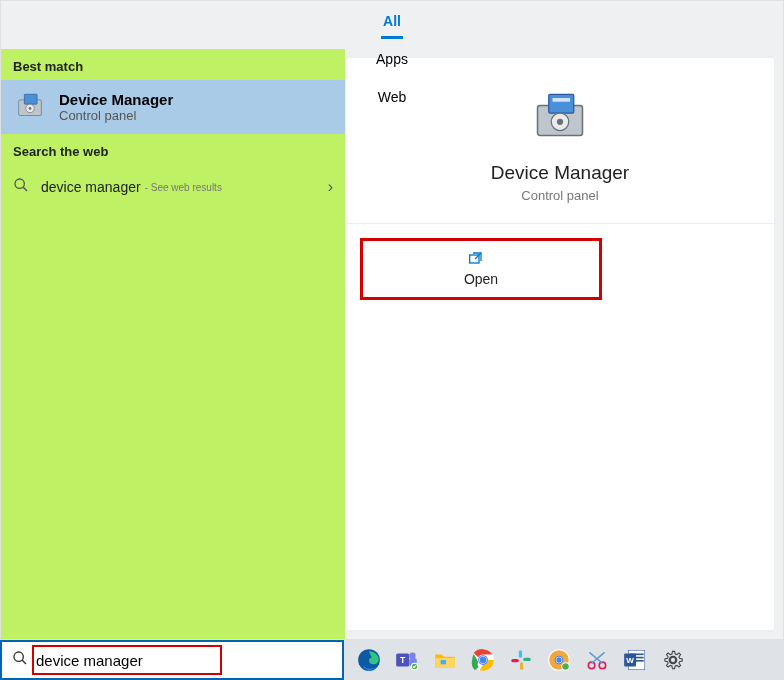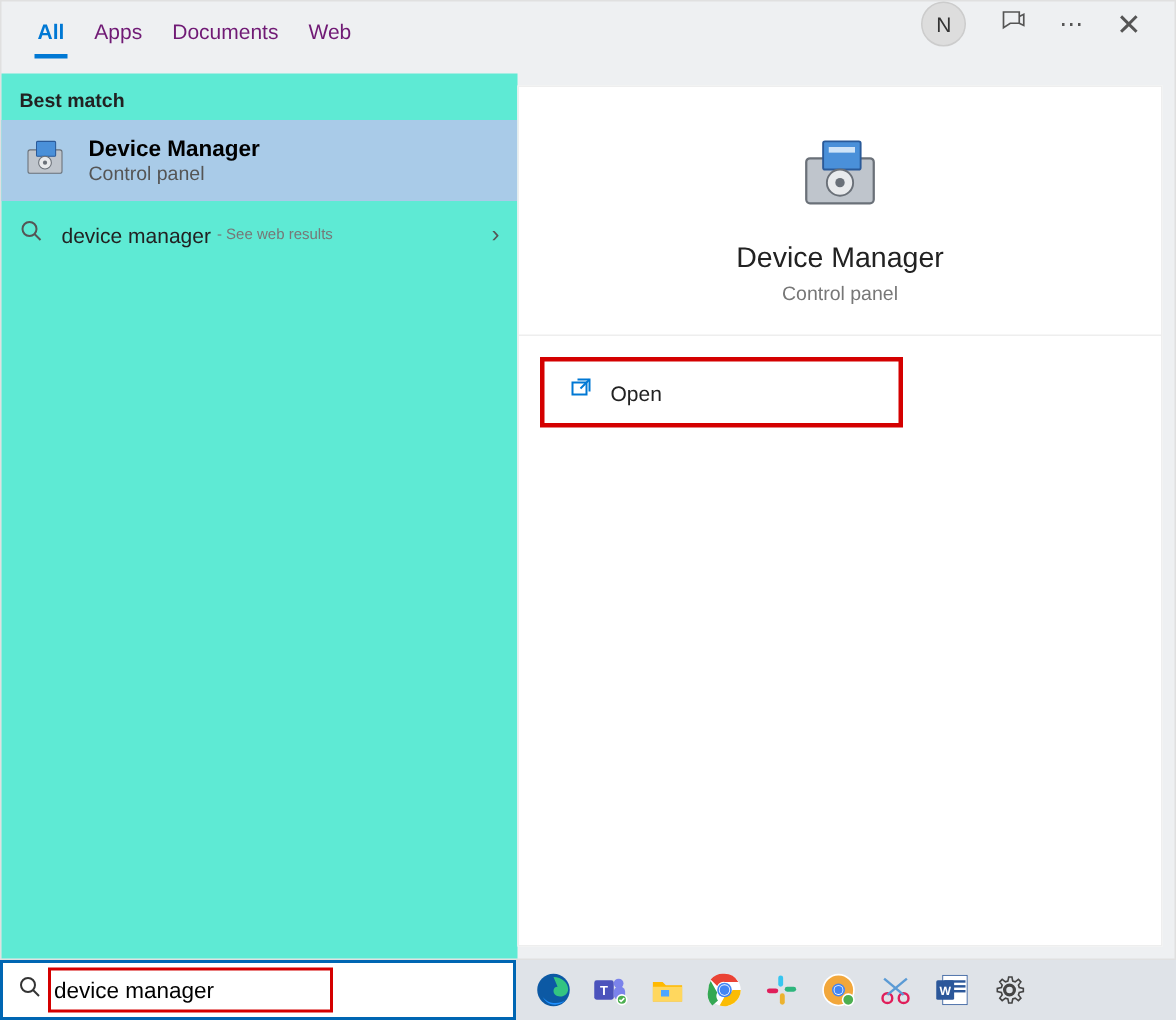--- a/index.html
+++ b/index.html
@@ -2,32 +2,32 @@
 <html><head>
 <meta charset="utf-8">
 <style>
   * { box-sizing: border-box; margin: 0; padding: 0; font-family: "Segoe UI", sans-serif; }
   body { width: 784px; height: 680px; background: #fff; overflow: hidden; position: relative; }
 
   
   .search-window { position: absolute; top: 0; left: 0; width: 784px; height: 640px; background: #eef0f2; border: 1px solid #e0e0e0; }
 
   
-  .tab-row { display: flex; align-items: flex-start; height: 48px; padding: 0 14px; font-size: 14px; }
-  .tab { padding: 12px 10px 10px 10px; color: #701a75; cursor: pointer; position: relative; }
+  .tab-row { display: flex; align-items: center; height: 48px; padding: 0 14px; font-size: 14px; flex-direction: column; }
+  .tab { padding: 12px 10px 10px 10px; color: #000000; cursor: pointer; position: relative; }
   .tab.active { color: #0078d4; font-weight: 600; }
   .tab.active::after { content:""; position:absolute; left:8px; right:8px; bottom:0; height:3px; background:#0078d4; }
   .more-chev { margin-left:4px; font-size:10px; }
   .tab-right { margin-left:auto; display:flex; align-items:center; gap:22px; padding-right:8px; }
   .avatar { width:30px; height:30px; border-radius:50%; background:#ddd; display:flex; align-items:center; justify-content:center; font-size:14px; color:#333; border:1px solid #ccc;}
   .icon-btn { color:#555; cursor:pointer; font-size:16px; }
 
   
   .panes { display:flex; height: calc(100% - 48px); }
-  .left-pane { width: 344px; background:#5eead4; }
+  .left-pane { width: 344px; background:#bef264; }
   .right-pane { flex:1; background:#fff; margin:8px 8px 8px 0; border:1px solid #eee; }
 
   .section-header { font-size:13px; font-weight:600; padding:10px 12px 6px 12px; color:#222; }
 
   .best-match { display:flex; align-items:center; padding:10px 12px; background:#a9cbe8; }
   .dm-icon { width:34px; height:34px; display:flex; align-items:center; justify-content:center; margin-right:12px; }
   .bm-title { font-size:15px; font-weight:600; color:#000; }
   .bm-sub { font-size:13px; color:#555; }
 
   .web-row { display:flex; align-items:center; padding:12px 12px; cursor:pointer; }
@@ -35,21 +35,21 @@
   .web-row .label { font-size:14px; color:#222; }
   .web-row .hint { font-size:10px; color:#777; margin-left:4px; }
   .web-row .chev { margin-left:auto; color:#555; font-size:16px; }
 
   
   .rp-top { text-align:center; padding:30px 0 20px 0; border-bottom:1px solid #eee; }
   .rp-icon { width:60px; height:60px; margin:0 auto 14px auto; }
   .rp-title { font-size:19px; color:#222; }
   .rp-sub { font-size:13px; color:#777; margin-top:4px; }
 
-  .open-row { display:flex; align-items:center; margin:14px; padding:10px 16px; border:3px solid #d40000; cursor:pointer; width:242px; }
+  .open-row { display:flex; align-items:center; margin:14px; padding:10px 16px; border:3px solid #d40000; cursor:pointer; width:242px;flex-direction:column; }
   .open-row .open-ic { color:#0078d4; margin-right:12px; }
   .open-row .open-label { font-size:14px; color:#222; }
 
   
   .taskbar { position:absolute; left:0; bottom:0; width:784px; height:40px; background:#dfe3e8; display:flex; align-items:center; }
   .search-box-wrap { width:344px; height:100%; border:2px solid #0066b3; display:flex; align-items:center; background:#fff; position:relative; }
   .search-inner-highlight { position:absolute; left:30px; top:3px; bottom:3px; width:190px; border:2px solid #d40000; pointer-events:none; }
   .search-box-wrap .mag { margin:0 8px 0 10px; color:#333; }
   .search-input { border:none; outline:none; font-size:15px; width:260px; background:transparent; }
   .task-icons { flex:1; display:flex; align-items:center; gap:8px; padding:0 10px; }
@@ -60,21 +60,20 @@
   .dm-svg { width:100%; height:100%; }
 </style>
 </head>
 <body>
 
 <div class="search-window">
 
   <div class="tab-row">
     <div class="tab active">All</div>
     <div class="tab">Apps</div>
-    <div class="tab">Documents</div>
     <div class="tab">Web</div>
     <div class="tab-right">
       <div class="avatar">N</div>
       <div class="icon-btn">
         <svg width="18" height="18" viewBox="0 0 24 24" fill="none" stroke="#555" stroke-width="1.5">
             <path d="M4 4h14v10H10l-6 4z"></path>
             <path d="M18 8l4-2v10l-4-2"></path>
           </svg>
       </div>
       <div class="icon-btn">⋯</div>
@@ -94,20 +93,21 @@
             <circle cx="24" cy="26" r="6" fill="#e8eaec" stroke="#6a7078"></circle>
             <circle cx="24" cy="26" r="2" fill="#6a7078"></circle>
           </svg>
         </div>
         <div>
           <div class="bm-title">Device Manager</div>
           <div class="bm-sub">Control panel</div>
         </div>
       </div>
 
+      <div class="section-header">Search the web</div>
       <div class="web-row">
         <span class="mag">
           <svg width="16" height="16" viewBox="0 0 24 24" fill="none" stroke="#555" stroke-width="2">
               <circle cx="10" cy="10" r="7"></circle>
               <line x1="15" y1="15" x2="21" y2="21"></line>
             </svg>
         </span>
         <span class="label">device manager</span>
         <span class="hint">- See web results</span>
         <span class="chev">›</span>

